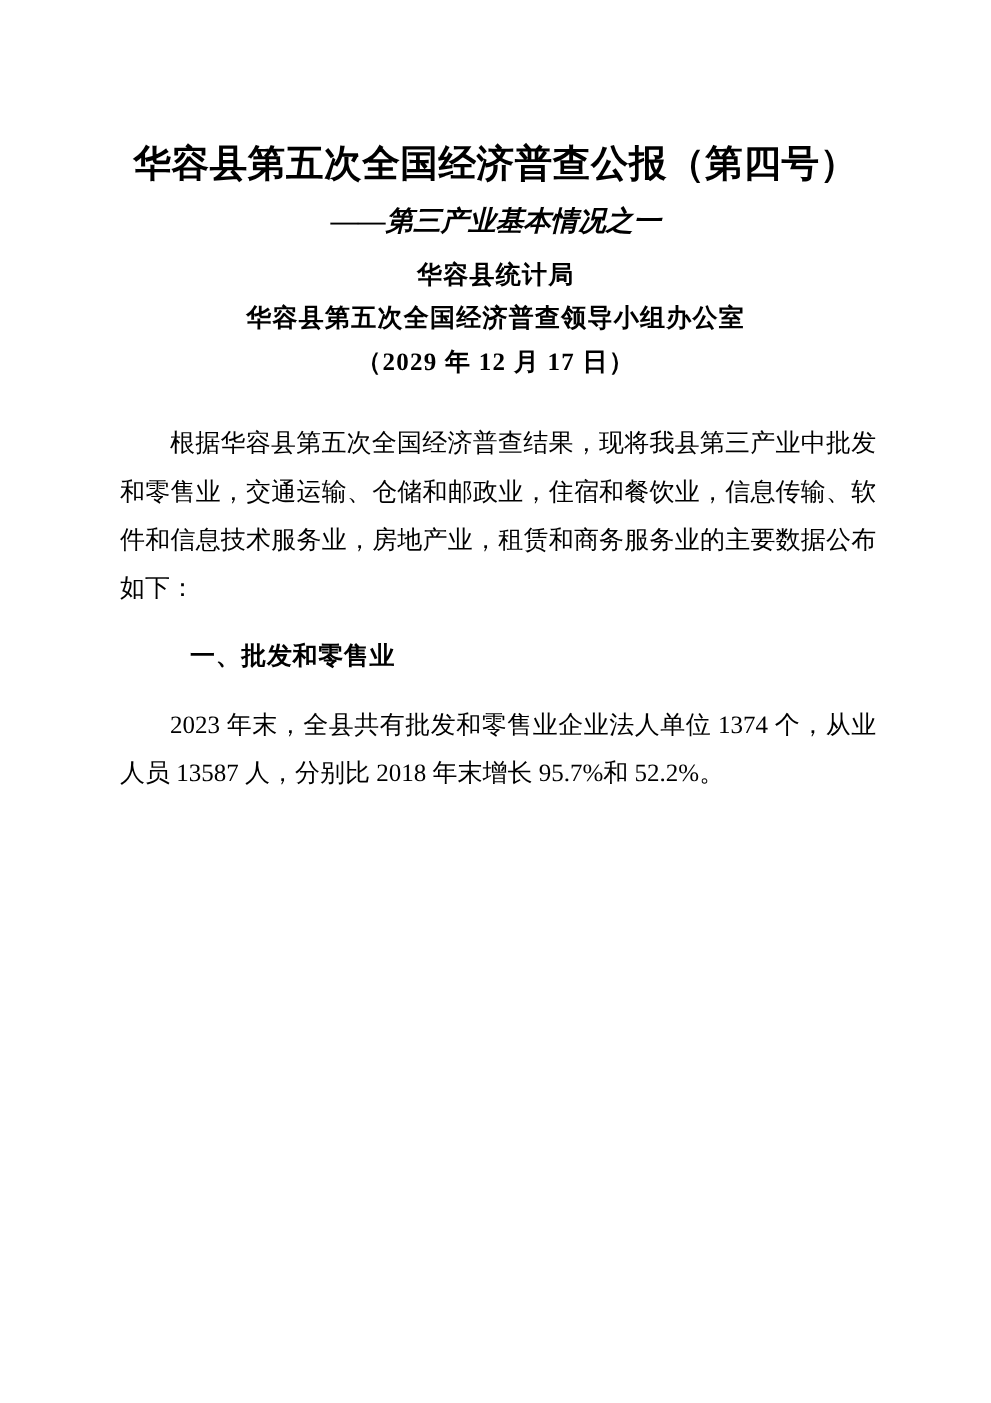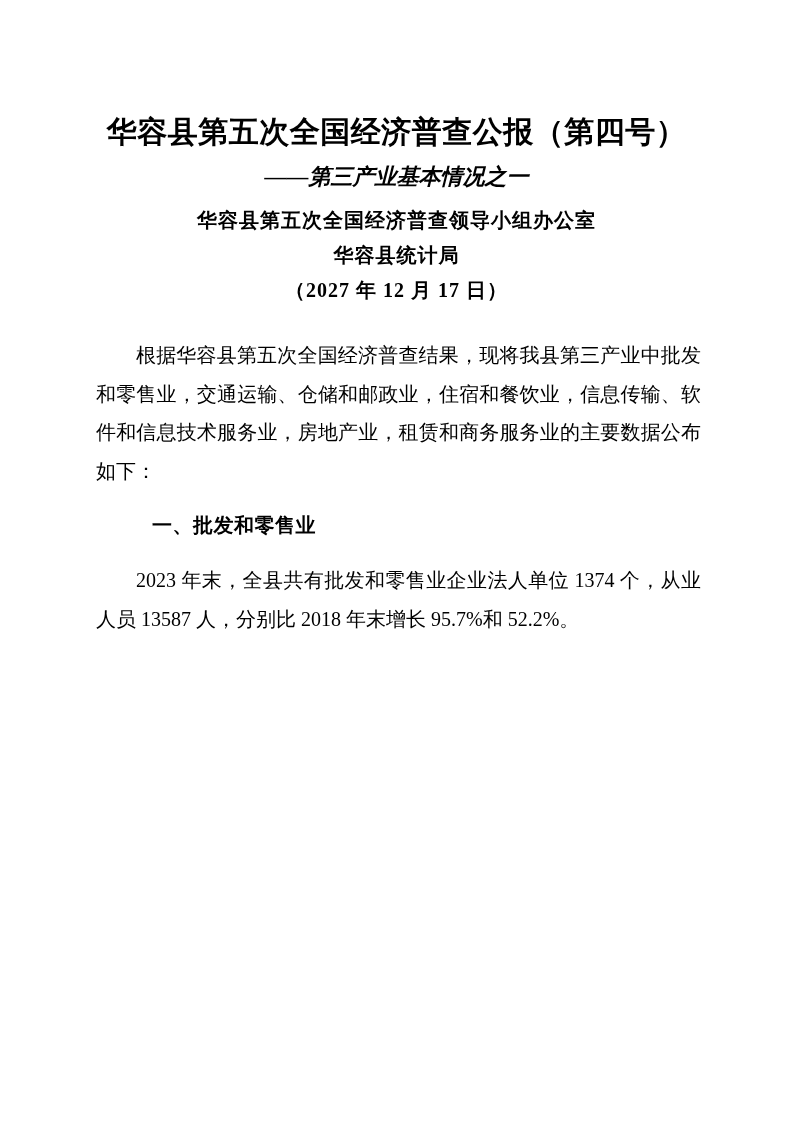--- a/index.html
+++ b/index.html
@@ -82,23 +82,23 @@
 </head>
 <body>
 
 <div class="page">
 
   <div class="doc-title">华容县第五次全国经济普查公报（第四号）</div>
 
   <div class="doc-subtitle">——第三产业基本情况之一</div>
 
   <div class="issuer-block">
+    <div>华容县统计局</div>
     <div>华容县第五次全国经济普查领导小组办公室</div>
-    <div>华容县统计局</div>
-    <div>（2027 年 12 月 17 日）</div>
+    <div>（2029 年 12 月 17 日）</div>
   </div>
 
   <div class="doc-body">
     <p>根据华容县第五次全国经济普查结果，现将我县第三产业中批发和零售业，交通运输、仓储和邮政业，住宿和餐饮业，信息传输、软件和信息技术服务业，房地产业，租赁和商务服务业的主要数据公布如下：</p>
     <p class="h1">一、批发和零售业</p>
     <p>2023 年末，全县共有批发和零售业企业法人单位 1374 个，从业人员 13587 人，分别比 2018 年末增长 95.7%和 52.2%。</p>
   </div>
 
   <div class="page-footer">
     <span class="dash">—</span><span class="num">20</span><span class="dash">—</span>

